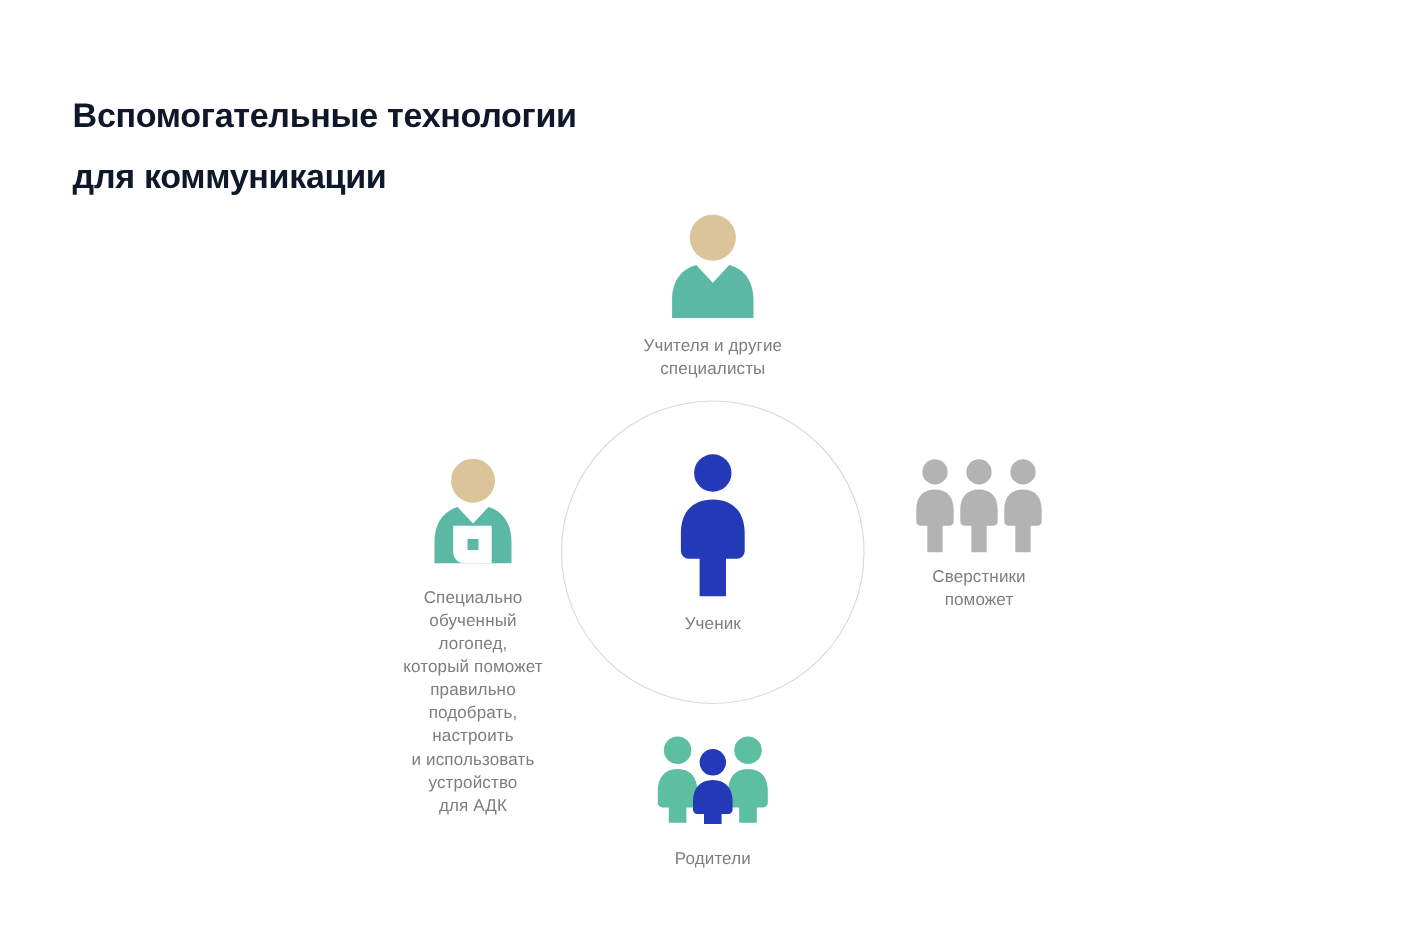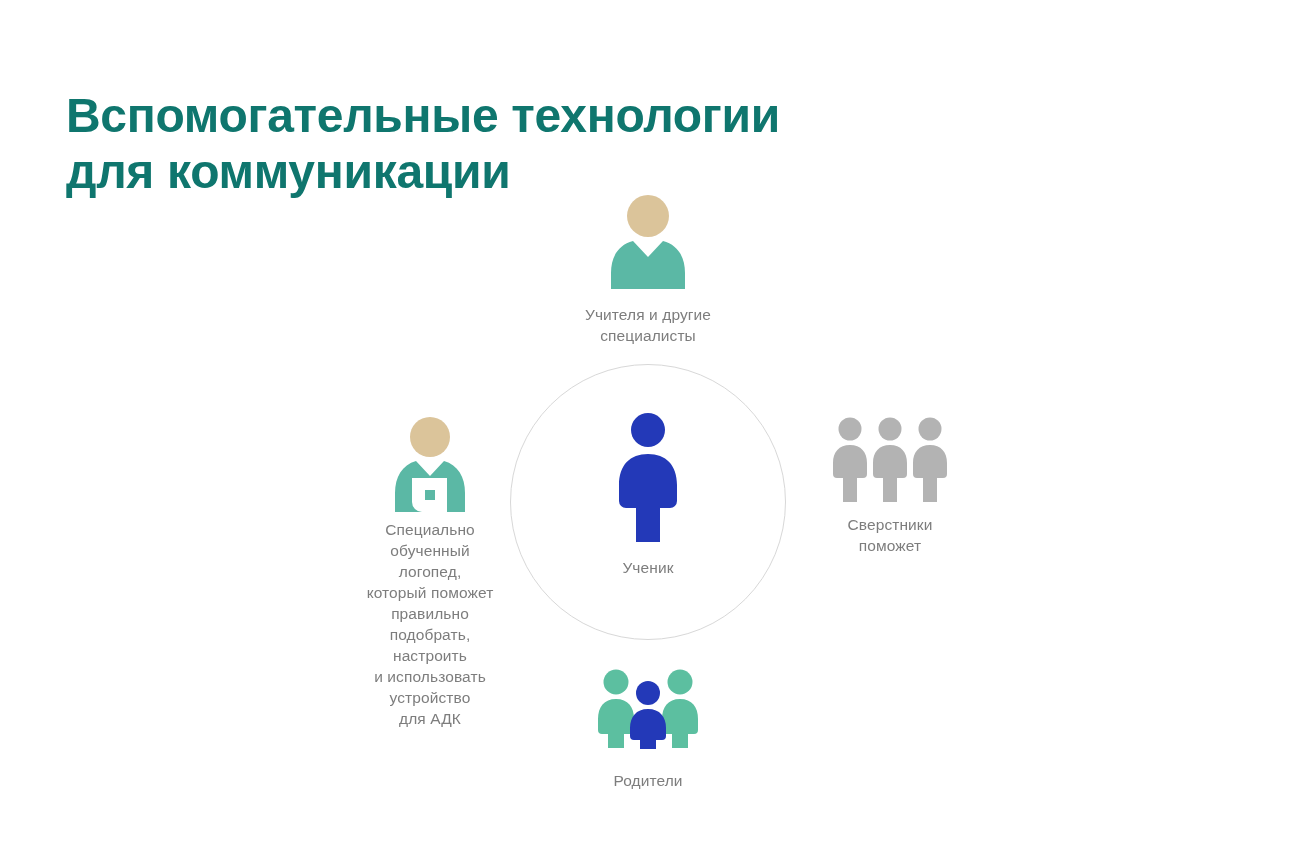--- a/index.html
+++ b/index.html
@@ -15,25 +15,25 @@
     overflow: hidden;
     position: relative;
   }
 
   
   .slide-title {
     position: absolute;
     left: 66px;
     top: 56px;
     width: 820px;
-    font-size: 48px;
+    font-size: 31px;
     line-height: 56px;
     font-weight: bold;
     letter-spacing: -0.3px;
-    color: #0f766e;
+    color: #0f172a;
     white-space: pre-line;
   }
 
   
   .diagram {
     position: absolute;
     left: 0;
     top: 0;
     width: 1290px;
     height: 624px;
@@ -77,21 +77,21 @@
     width: 200px;
   }
   #node-teachers .node-label { margin-top: 10px; }
 
   
   #node-therapist {
     left: 335px;
     top: 416px;
     width: 190px;
   }
-  #node-therapist .node-label { margin-top: 3px; }
+  #node-therapist .node-label { margin-top: 17px; }
 
   
   #node-peers {
     left: 800px;
     top: 416px;
     width: 180px;
   }
   #node-peers .node-label { margin-top: 10px; }
 
   

